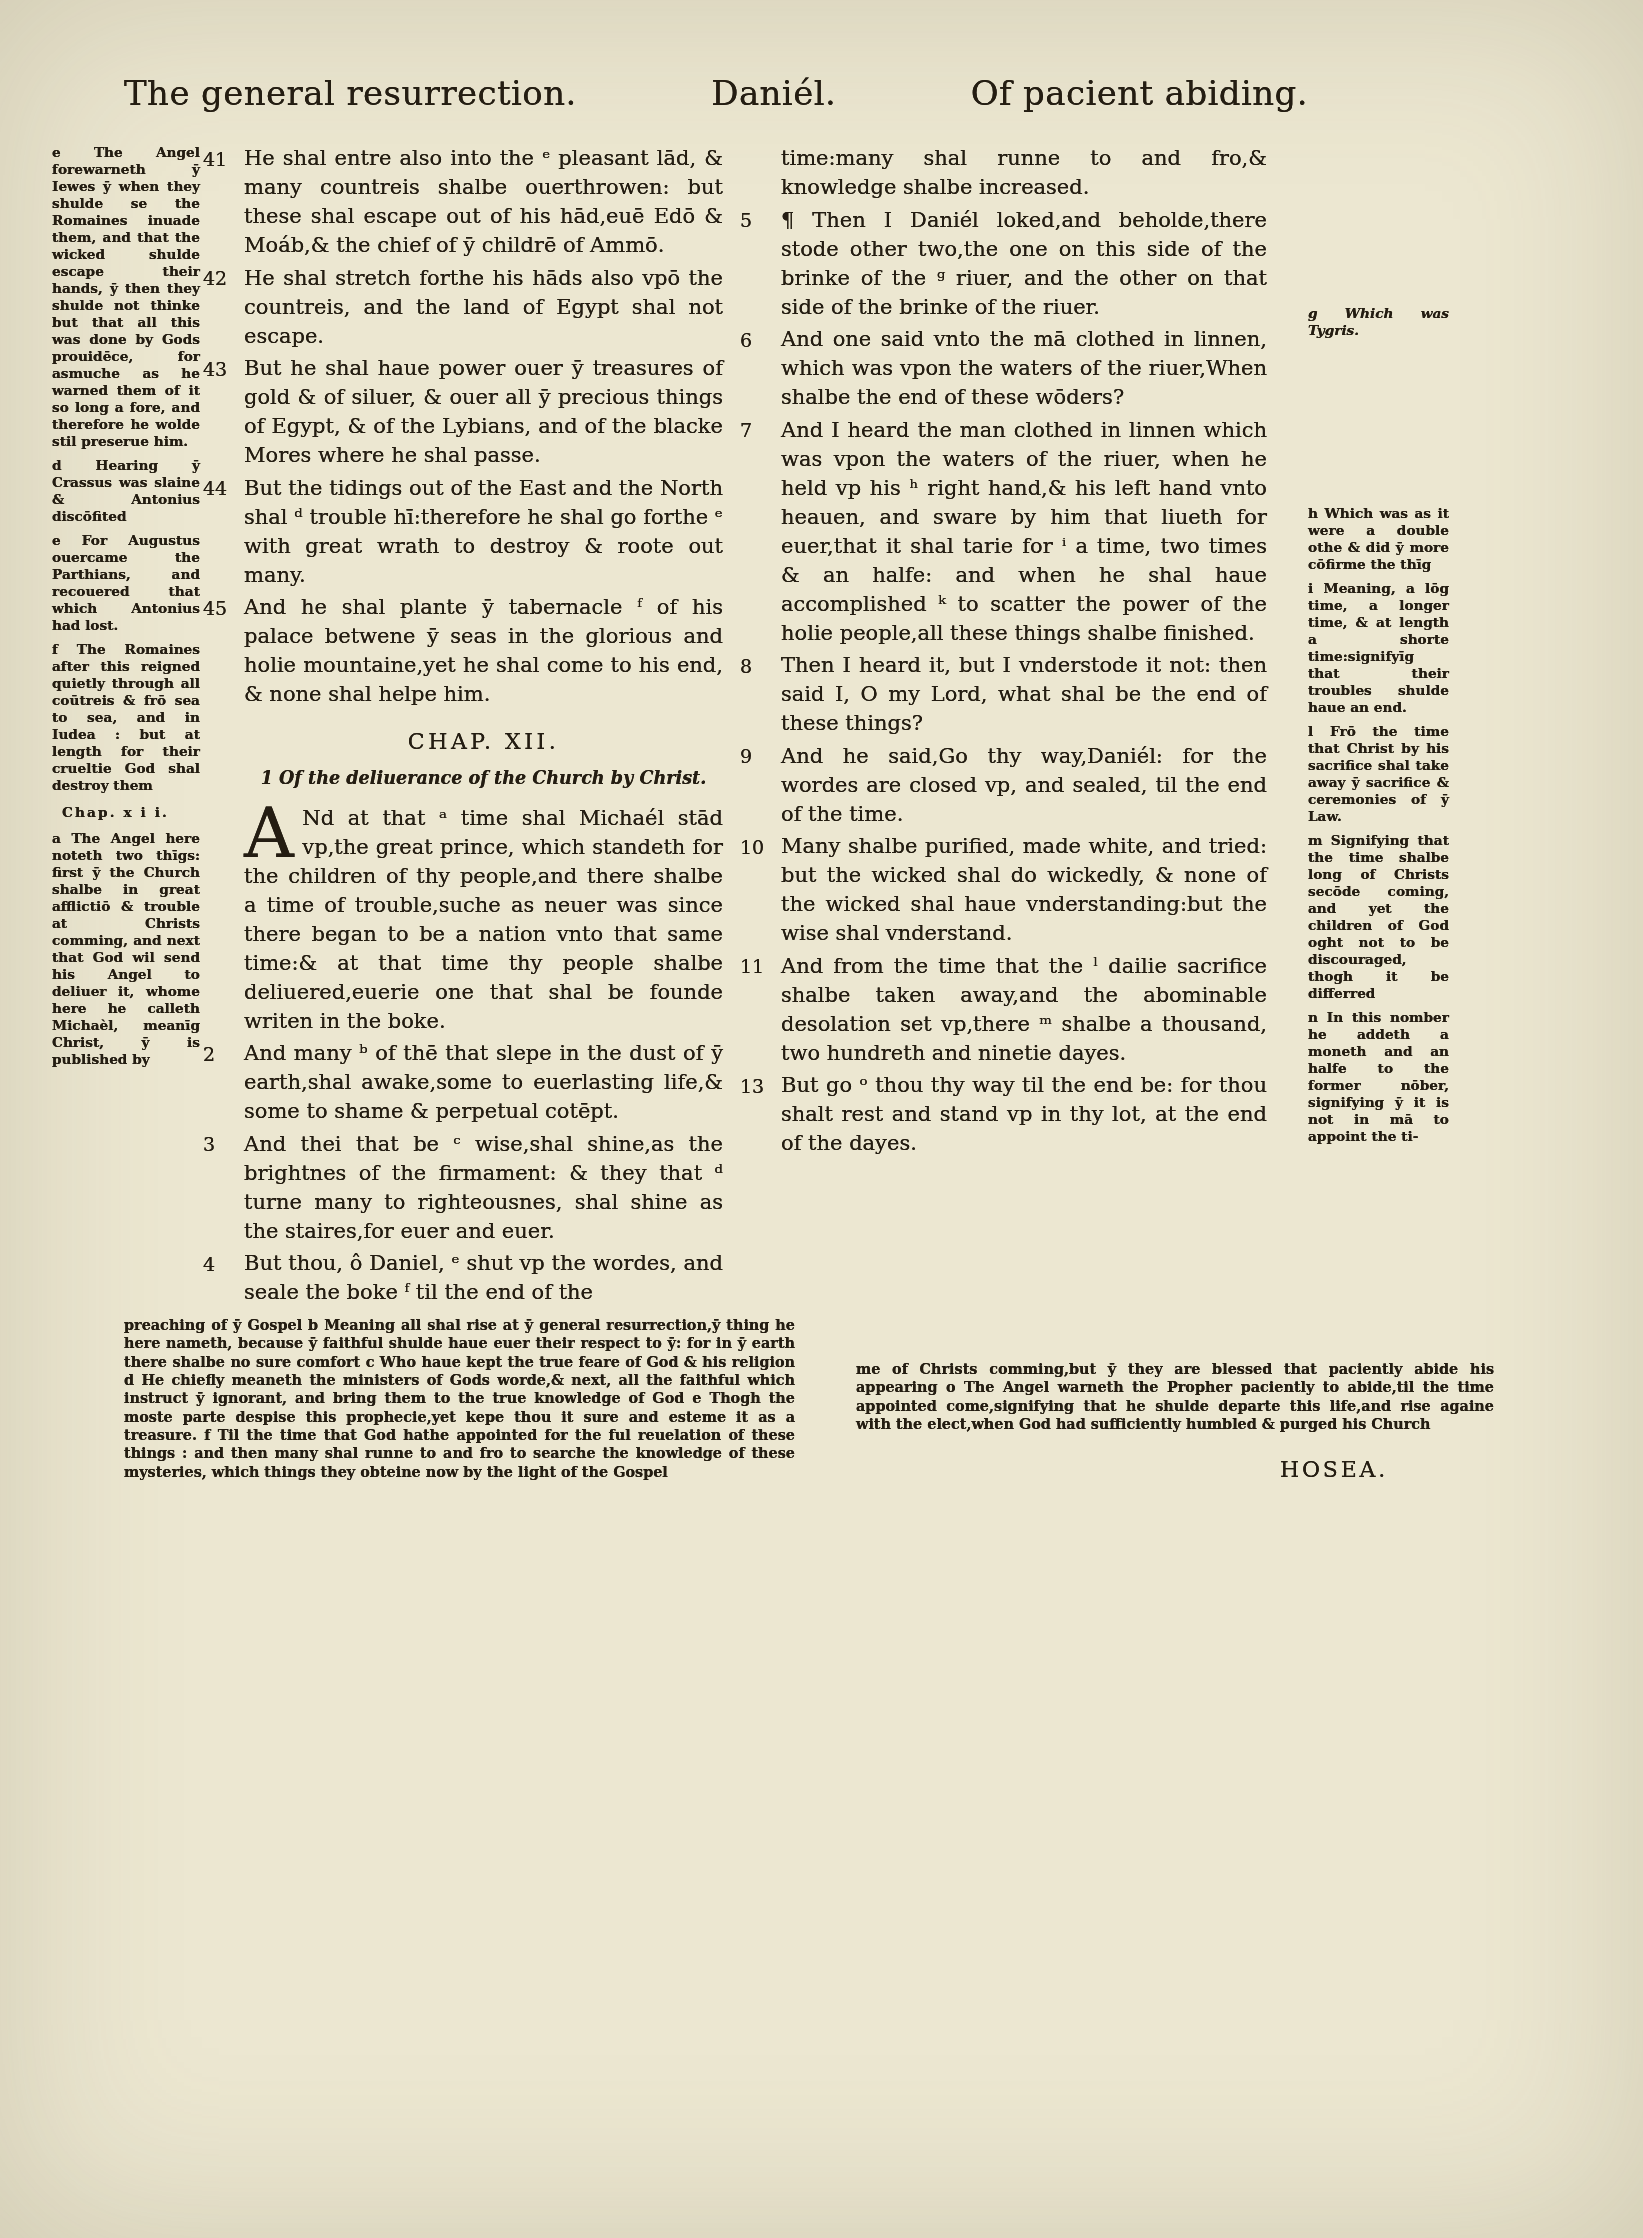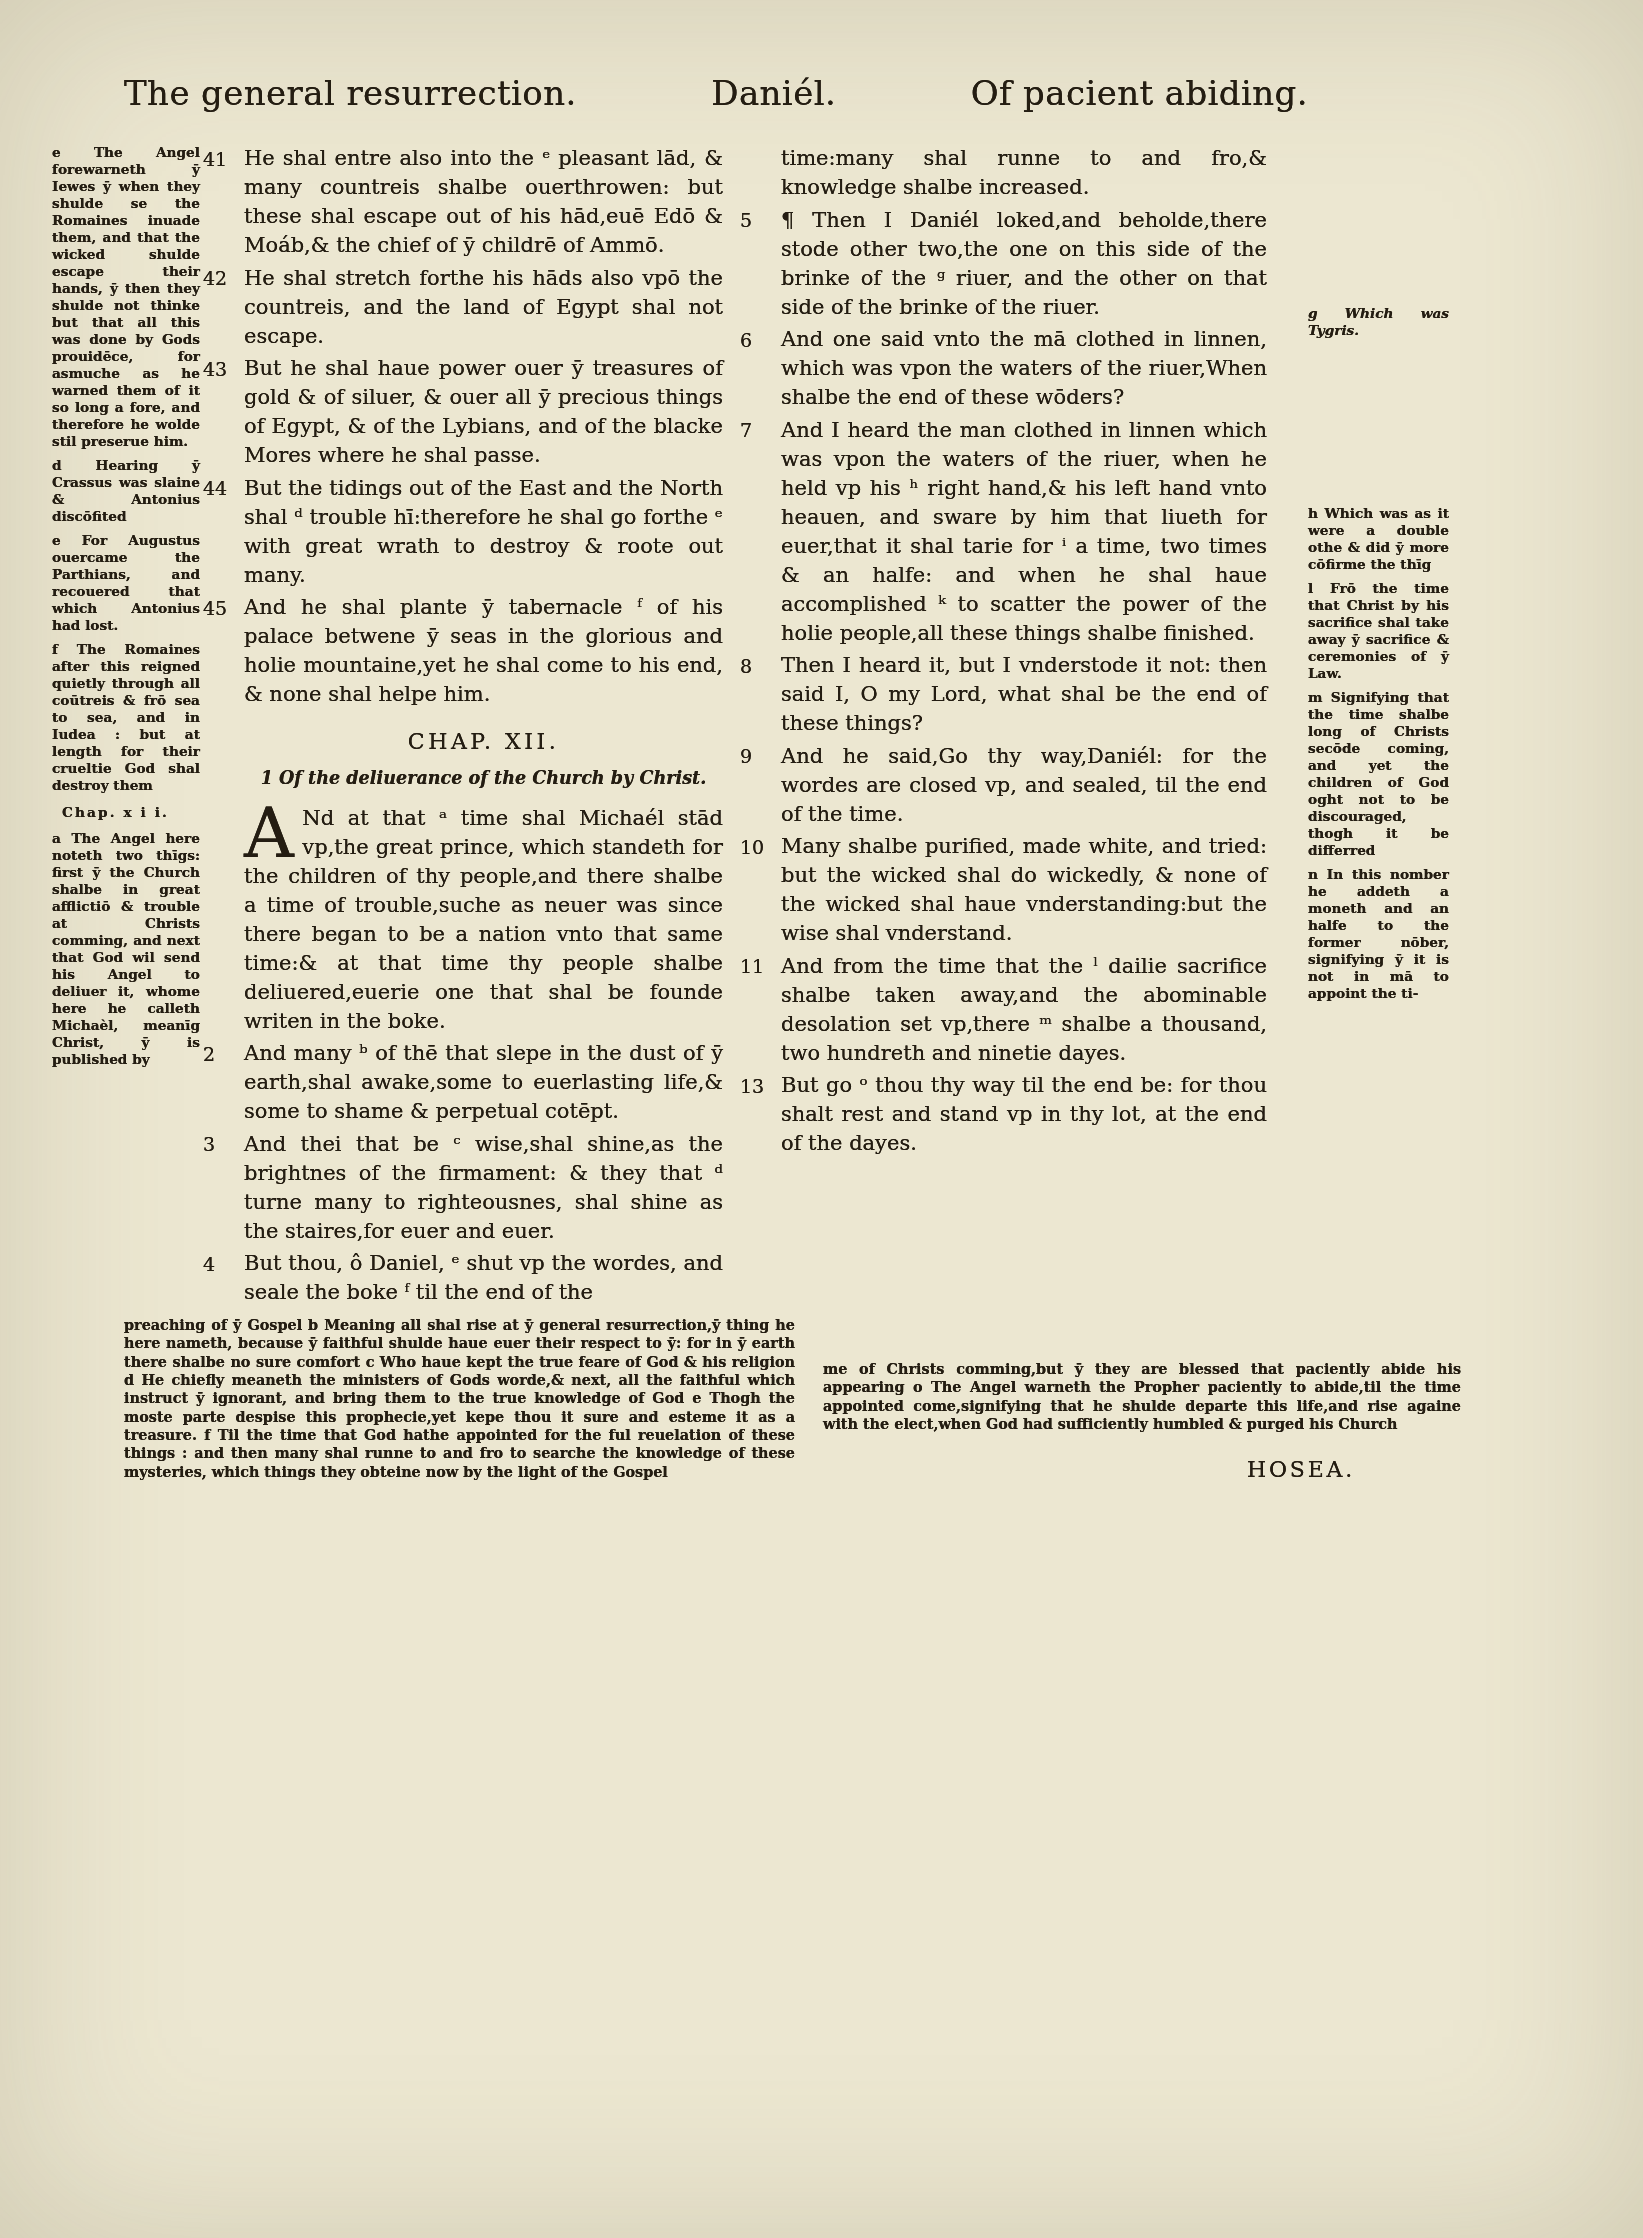--- a/index.html
+++ b/index.html
@@ -102,21 +102,21 @@
   }
   .fn {
     font-size: 14.4px;
     line-height: 18.3px;
     text-align: justify;
     font-weight: bold;
     text-shadow: 0 0 0.3px currentColor;
     margin: 0;
   }
   .fn-left { width: 671px; }
-  .fn-right-wrap { width: 638px; margin-left: 28px; padding-top: 44px; }
+  .fn-right-wrap { width: 638px; margin-left: 61px; padding-top: 44px; }
   .catchword {
     text-align: right;
     padding-right: 106px;
     font-size: 22px;
     letter-spacing: 2.8px;
     margin: 24px 0 0 0;
     text-shadow: 0 0 0.4px currentColor;
   }
 </style>
 </head>
@@ -252,20 +252,21 @@
           </p>
         </div>
     </section>
 
     <aside class="marginalia right">
 
         <p class="mnote">g Which was Tygris.</p>
 
         <p class="mnote">h Which was as it were a double othe &amp; did ȳ more cōfirme the thīg</p>
 
+        <p class="mnote">i Meaning, a lōg time, a longer time, &amp; at length a shorte time:signifyīg that their troubles shulde haue an end.</p>
 
 
         <p class="mnote">l Frō the time that Christ by his sacrifice shal take away ȳ sacrifice &amp; ceremonies of ȳ Law.</p>
 
         <p class="mnote">m Signifying that the time shalbe long of Christs secōde coming, and yet the children of God oght not to be discouraged, thogh it be differred</p>
 
         <p class="mnote">n In this nomber he addeth a moneth and an halfe to the former nōber, signifying ȳ it is not in mā to appoint the ti-</p>
       </aside>
 
   </div>

